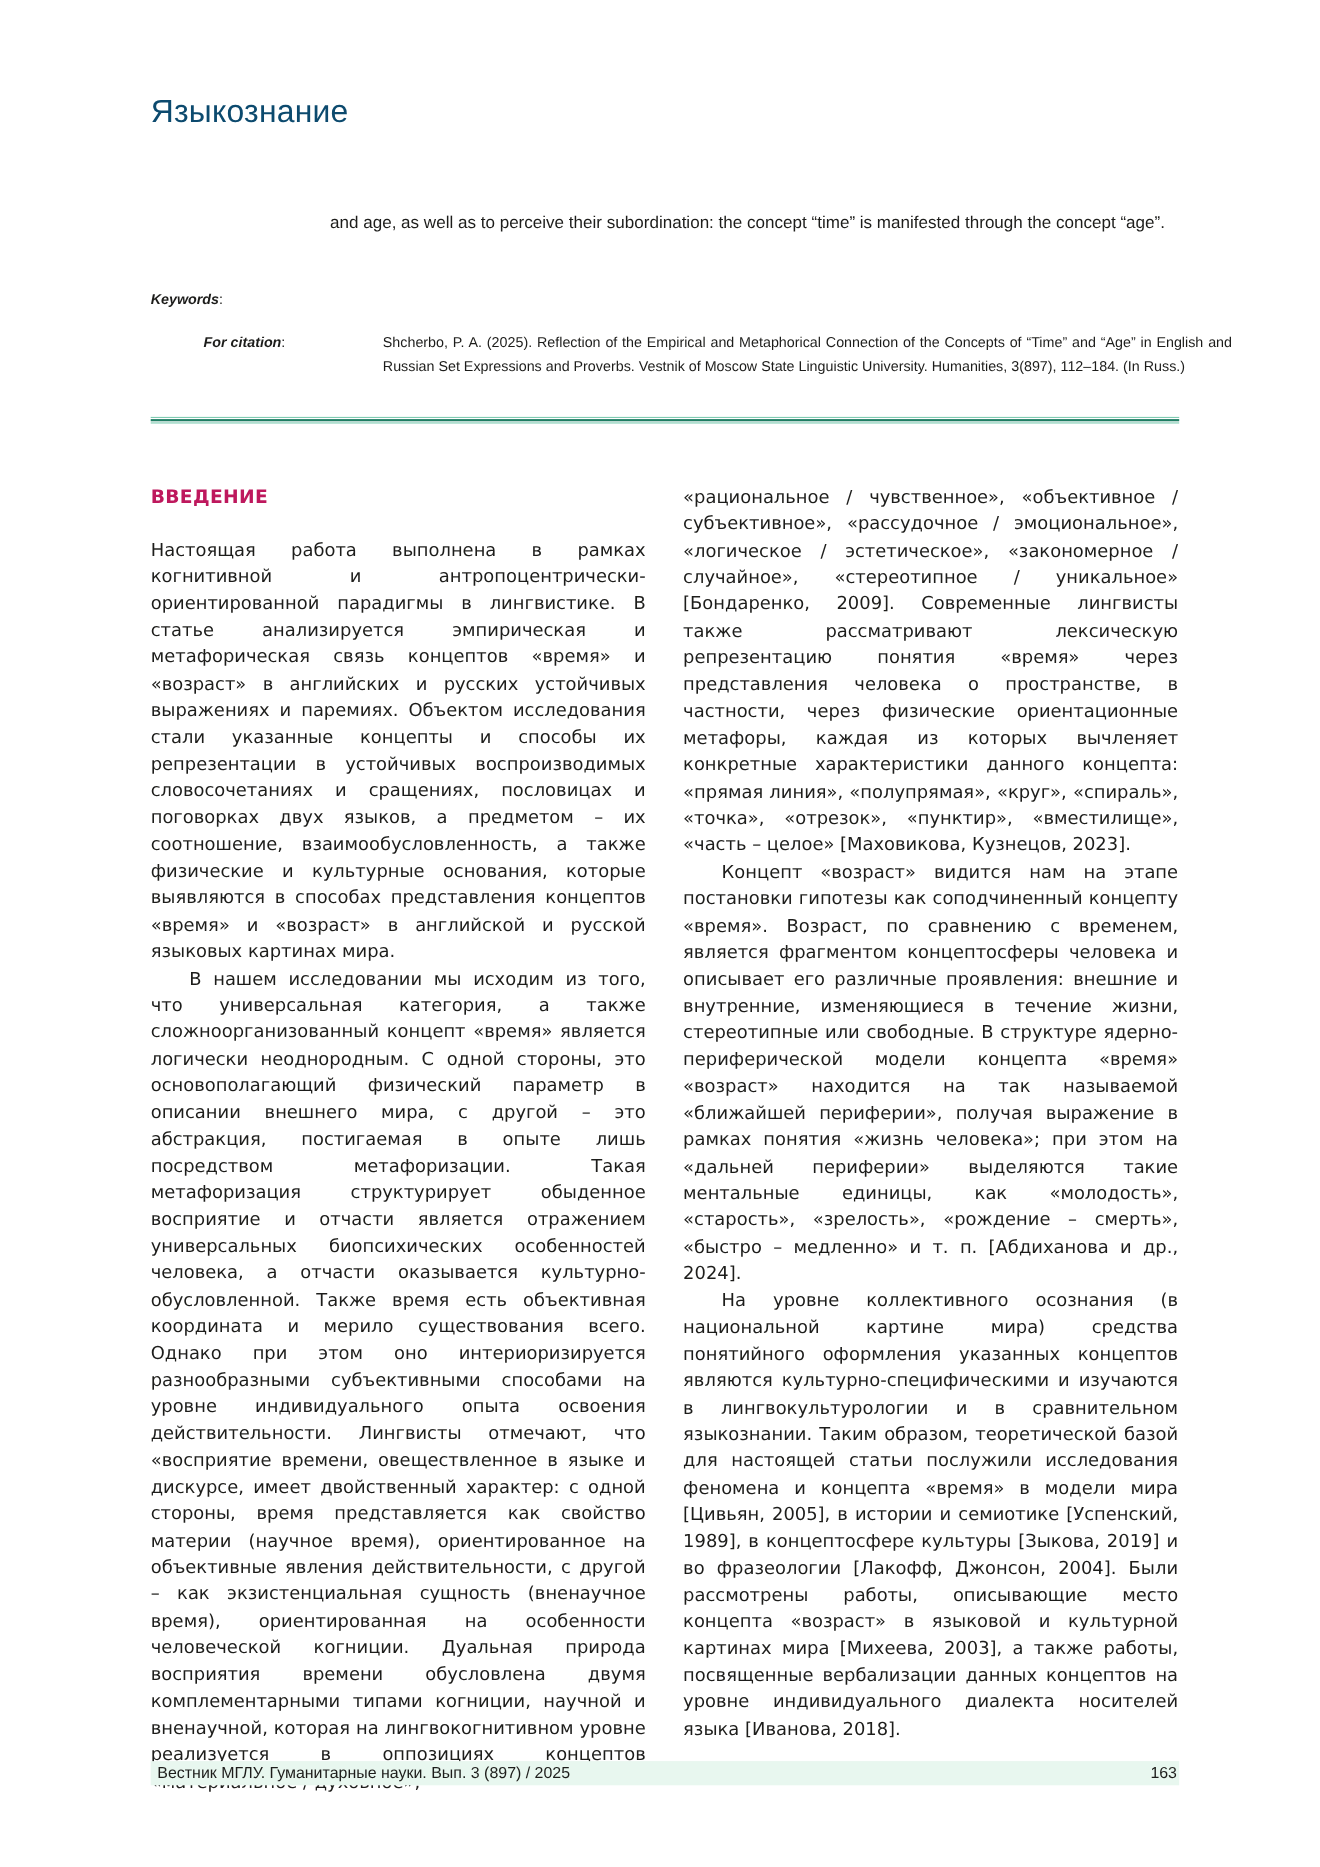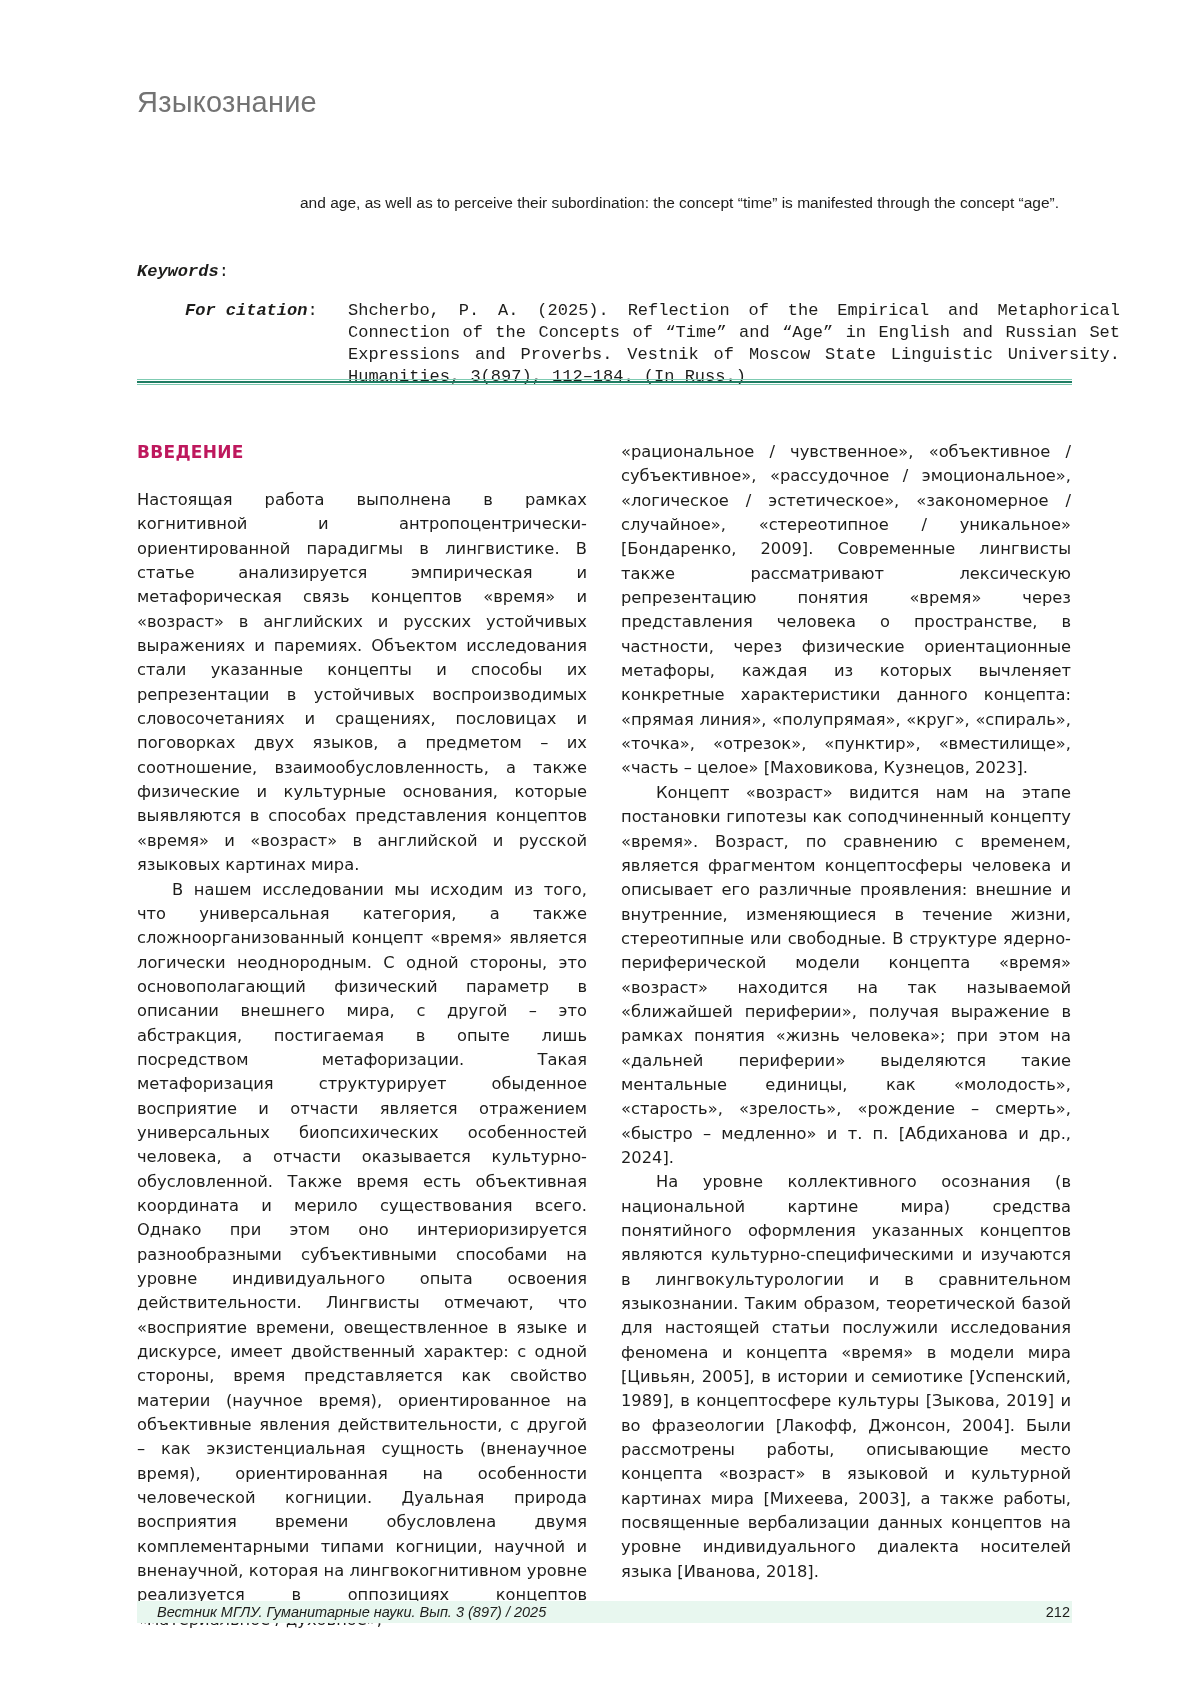--- a/index.html
+++ b/index.html
@@ -1,44 +1,44 @@
 <!DOCTYPE html>
 <html><head>
   <meta charset="utf-8">
   <style>
     html, body { margin: 0; padding: 0; background: #ffffff; }
     body { width: 1200px; height: 1697px; position: relative; overflow: hidden;
            font-family: "DejaVu Sans", sans-serif; color: #1d1d1b; }
     .section-title { position: absolute; left: 137px; top: 86px; font-size: 29px;
-           color: #737373; font-family: "Liberation Sans", sans-serif; font-weight: normal;
+           color: #0c4a6e; font-family: "Liberation Sans", sans-serif; font-weight: normal;
            letter-spacing: 0.2px; margin: 0; }
     .abstract-tail { position: absolute; left: 300px; top: 192px; width: 772px;
            font-family: Liberation Sans, sans-serif; font-size: 15.5px; line-height: 22px;
            text-align: justify; margin: 0; }
     .meta-row { position: absolute; left: 137px; width: 935px; display: flex;
-           font-family: Liberation Mono, monospace; font-size: 17px; line-height: 22px; }
+           font-family: Liberation Sans, sans-serif; font-size: 13px; line-height: 22px; }
     .meta-row .lbl { width: 163px; flex: none; font-weight: bold; font-style: italic; }
     .meta-row .val { flex: 1; text-align: justify; }
     .meta-keywords { top: 261px; }
     .meta-citation { top: 300px; margin-left: 48px; }
     .rule { position: absolute; left: 137px; width: 935px; top: 379px; height: 6px; }
     .rule .l1 { position: absolute; left: 0; right: 0; top: 0; height: 1px; background: #7fcbb2; }
     .rule .l2 { position: absolute; left: 0; right: 0; top: 2px; height: 2px; background: #1f7d63; }
     .rule .l3 { position: absolute; left: 0; right: 0; top: 5px; height: 1px; background: #7fcbb2; }
     .col { position: absolute; top: 440px; width: 450px; font-size: 16.3px; line-height: 24.35px; }
     .col-left { left: 137px; }
     .col-right { left: 621px; }
     .heading { color: #be185d; font-weight: bold; font-size: 17px; letter-spacing: 0.3px;
            margin: 0 0 24px 0; line-height: 24px; }
     .col p { margin: 0; text-align: justify; hyphens: manual; }
     .col p.indent { text-indent: 35px; }
     .footer { position: absolute; left: 137px; top: 1601px; width: 935px; height: 22px;
            background: #e8f7ef; display: flex; justify-content: space-between; align-items: center;
            font-family: "Liberation Sans", sans-serif; font-size: 14.5px; }
-    .footer .journal { font-style: italic; padding-left: 20px; }
+    .footer .journal { padding-left: 6px; }
     .footer .page { padding-right: 2px; }
   </style>
 </head>
 <body>
 
 <h1 class="section-title">Языкознание</h1>
 
 <p class="abstract-tail">and age, as well as to perceive their subordination: the concept “time” is manifested through the concept “age”.</p>
 
 <div class="meta-row meta-keywords">
@@ -63,14 +63,14 @@
 </div>
 
 <div class="col col-right">
   <p>«рациональное / чувственное», «объективное / субъективное», «рассудочное / эмоциональное», «логическое / эстетическое», «закономерное / случайное», «стереотипное / уникальное» [Бондаренко, 2009]. Современные лингвисты также рассматривают лексическую репрезентацию понятия «время» через представления человека о пространстве, в частности, через физические ориентационные метафоры, каждая из которых вычленяет конкретные характеристики данного концепта: «прямая линия», «полупрямая», «круг», «спираль», «точка», «отрезок», «пунктир», «вместилище», «часть – целое» [Маховикова, Кузнецов, 2023].</p>
   <p class="indent">Концепт «возраст» видится нам на этапе постановки гипотезы как соподчиненный концепту «время». Возраст, по сравнению с временем, является фрагментом концептосферы человека и описывает его различные проявления: внешние и внутренние, изменяющиеся в течение жизни, стереотипные или свободные. В структуре ядерно-периферической модели концепта «время» «возраст» находится на так называемой «ближайшей периферии», получая выражение в рамках понятия «жизнь человека»; при этом на «дальней периферии» выделяются такие ментальные единицы, как «молодость», «старость», «зрелость», «рождение – смерть», «быстро – медленно» и т. п. [Абдиханова и др., 2024].</p>
   <p class="indent">На уровне коллективного осознания (в национальной картине мира) средства понятийного оформления указанных концептов являются культурно-специфическими и изучаются в лингвокультурологии и в сравнительном языкознании. Таким образом, теоретической базой для настоящей статьи послужили исследования феномена и концепта «время» в модели мира [Цивьян, 2005], в истории и семиотике [Успенский, 1989], в концептосфере культуры [Зыкова, 2019] и во фразеологии [Лакофф, Джонсон, 2004]. Были рассмотрены работы, описывающие место концепта «возраст» в языковой и культурной картинах мира [Михеева, 2003], а также работы, посвященные вербализации данных концептов на уровне индивидуального диалекта носителей языка [Иванова, 2018].</p>
 </div>
 
 <div class="footer">
   <span class="journal">Вестник МГЛУ. Гуманитарные науки. Вып. 3 (897) / 2025</span>
-  <span class="page">212</span>
+  <span class="page">163</span>
 </div>
 
 </body></html>

